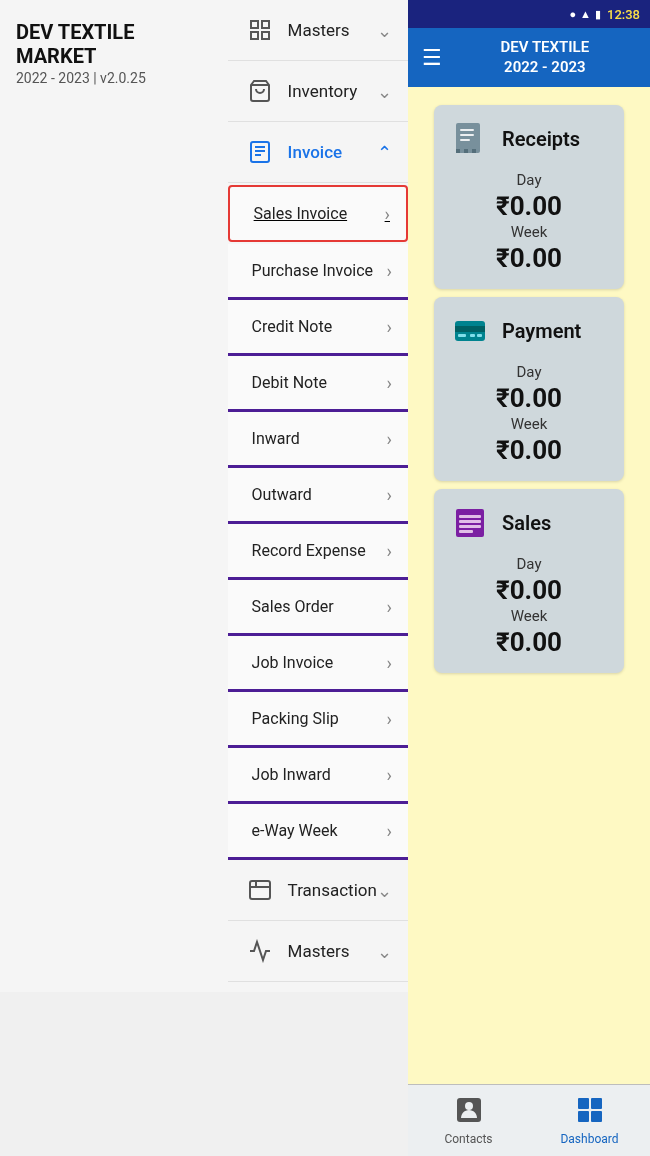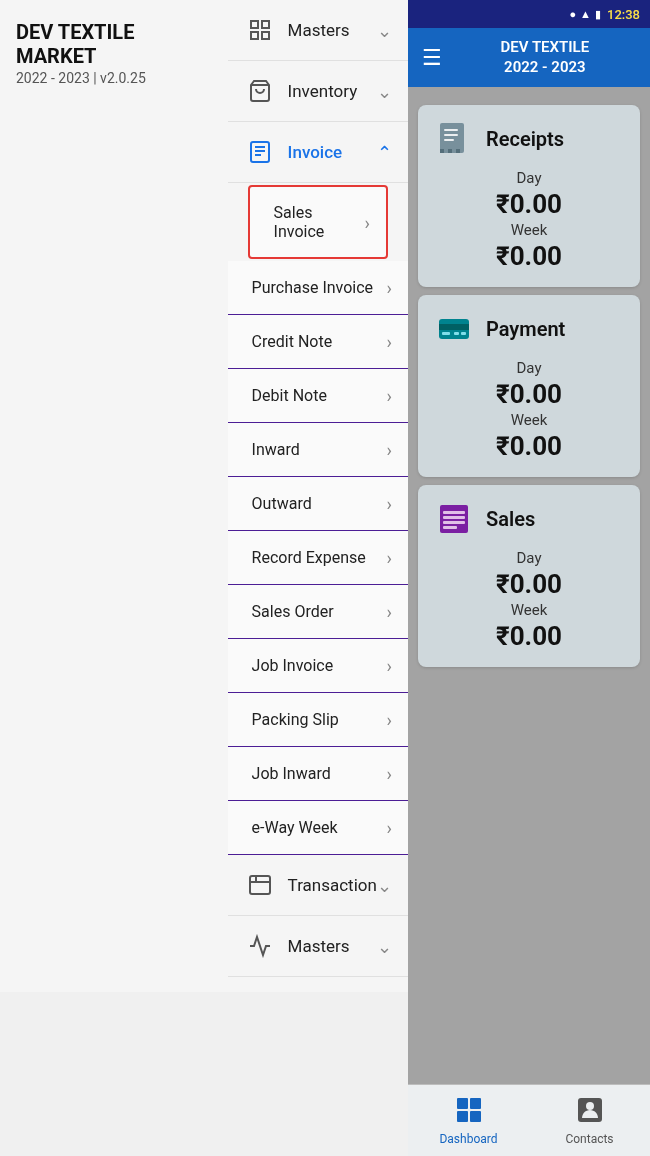--- a/index.html
+++ b/index.html
@@ -71,32 +71,33 @@
       font-size: 18px;
       color: #888;
     }
 
     
     .sub-item {
       display: flex;
       align-items: center;
       padding: 16px 16px 16px 24px;
       cursor: pointer;
-      border-bottom: 1px solid #4c1d95;
+      border-bottom: 3px solid #4c1d95;
       background: #fafafa;
     }
     .sub-item .sub-label {
       flex: 1;
       font-size: 16px;
       color: #222;
     }
     .sub-item.selected-item {
       border: 2px solid #e53935;
       border-radius: 4px;
-      margin: 2px 20px;
+      margin: 2px 0;
+      text-decoration: underline;
     }
     .sub-item .sub-arrow {
       font-size: 18px;
       color: #888;
     }
 
     
     .right-panel {
       flex: 1;
       height: 1156px;
@@ -148,22 +149,22 @@
       font-weight: 600;
       line-height: 1.3;
       text-align: center;
       flex: 1;
     }
 
     
     .dashboard-content {
       flex: 1;
       overflow-y: auto;
-      background: #a3a3a3;
-      padding: 10px 0;
+      background: #fef9c3;
+      padding: 10px 16px;
     }
 
     .dashboard-card {
       background: #cfd8dc;
       margin: 8px 10px;
       border-radius: 8px;
       padding: 14px 16px;
       box-shadow: 0 1px 3px rgba(0,0,0,0.15);
     }
     .card-header {
@@ -182,21 +183,21 @@
     }
     .card-title {
       font-size: 20px;
       font-weight: 600;
       color: #111;
     }
     .card-row {
       display: flex;
       flex-direction: column;
       align-items: center;
-      margin-top: 6px;
+      margin-top: 12px;
     }
     .card-period {
       font-size: 15px;
       color: #333;
     }
     .card-amount {
       font-size: 26px;
       font-weight: 700;
       color: #111;
       margin: 2px 0;
@@ -461,35 +462,35 @@
         <span class="card-period">Day</span>
         <span class="card-amount">₹0.00</span>
         <span class="card-period">Week</span>
         <span class="card-amount">₹0.00</span>
       </div>
     </div>
 
   </div>
 
   <div class="bottom-tabs">
+    <div class="tab-item">
+      <span class="tab-icon">
+        <svg width="28" height="28" viewBox="0 0 28 28" fill="none">
+          <rect x="2" y="2" width="24" height="24" rx="3" fill="#555"></rect>
+          <circle cx="14" cy="10" r="4" fill="#eceff1"></circle>
+          <path d="M6 22c0-4.4 3.6-8 8-8s8 3.6 8 8" fill="#eceff1"></path>
+        </svg>
+      </span>
+      <span class="tab-label">Contacts</span>
+    </div>
     <div class="tab-item active">
       <span class="tab-icon">
         <svg width="28" height="28" viewBox="0 0 28 28" fill="none">
           <rect x="2" y="2" width="11" height="11" rx="1" fill="#1565c0"></rect>
           <rect x="15" y="2" width="11" height="11" rx="1" fill="#1565c0"></rect>
           <rect x="2" y="15" width="11" height="11" rx="1" fill="#1565c0"></rect>
           <rect x="15" y="15" width="11" height="11" rx="1" fill="#1565c0"></rect>
         </svg>
       </span>
       <span class="tab-label">Dashboard</span>
     </div>
-    <div class="tab-item">
-      <span class="tab-icon">
-        <svg width="28" height="28" viewBox="0 0 28 28" fill="none">
-          <rect x="2" y="2" width="24" height="24" rx="3" fill="#555"></rect>
-          <circle cx="14" cy="10" r="4" fill="#eceff1"></circle>
-          <path d="M6 22c0-4.4 3.6-8 8-8s8 3.6 8 8" fill="#eceff1"></path>
-        </svg>
-      </span>
-      <span class="tab-label">Contacts</span>
-    </div>
   </div>
 </div>
 
 </body></html>

